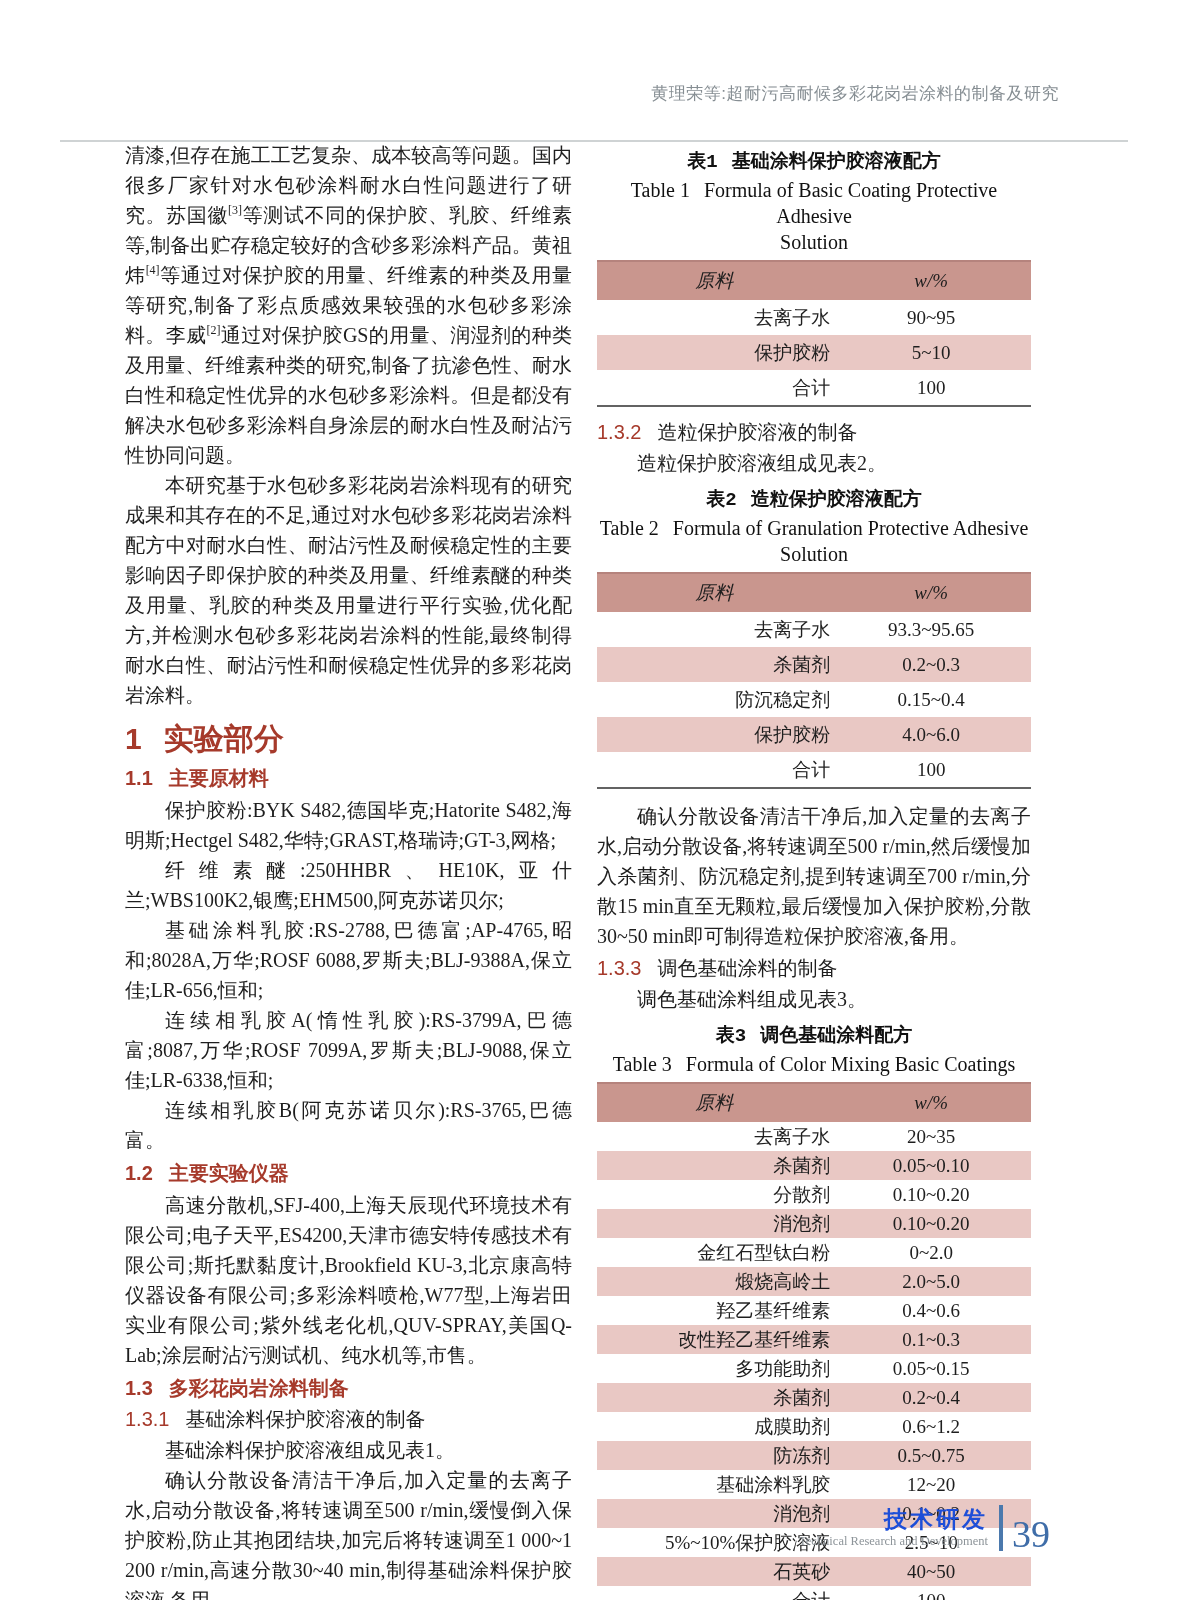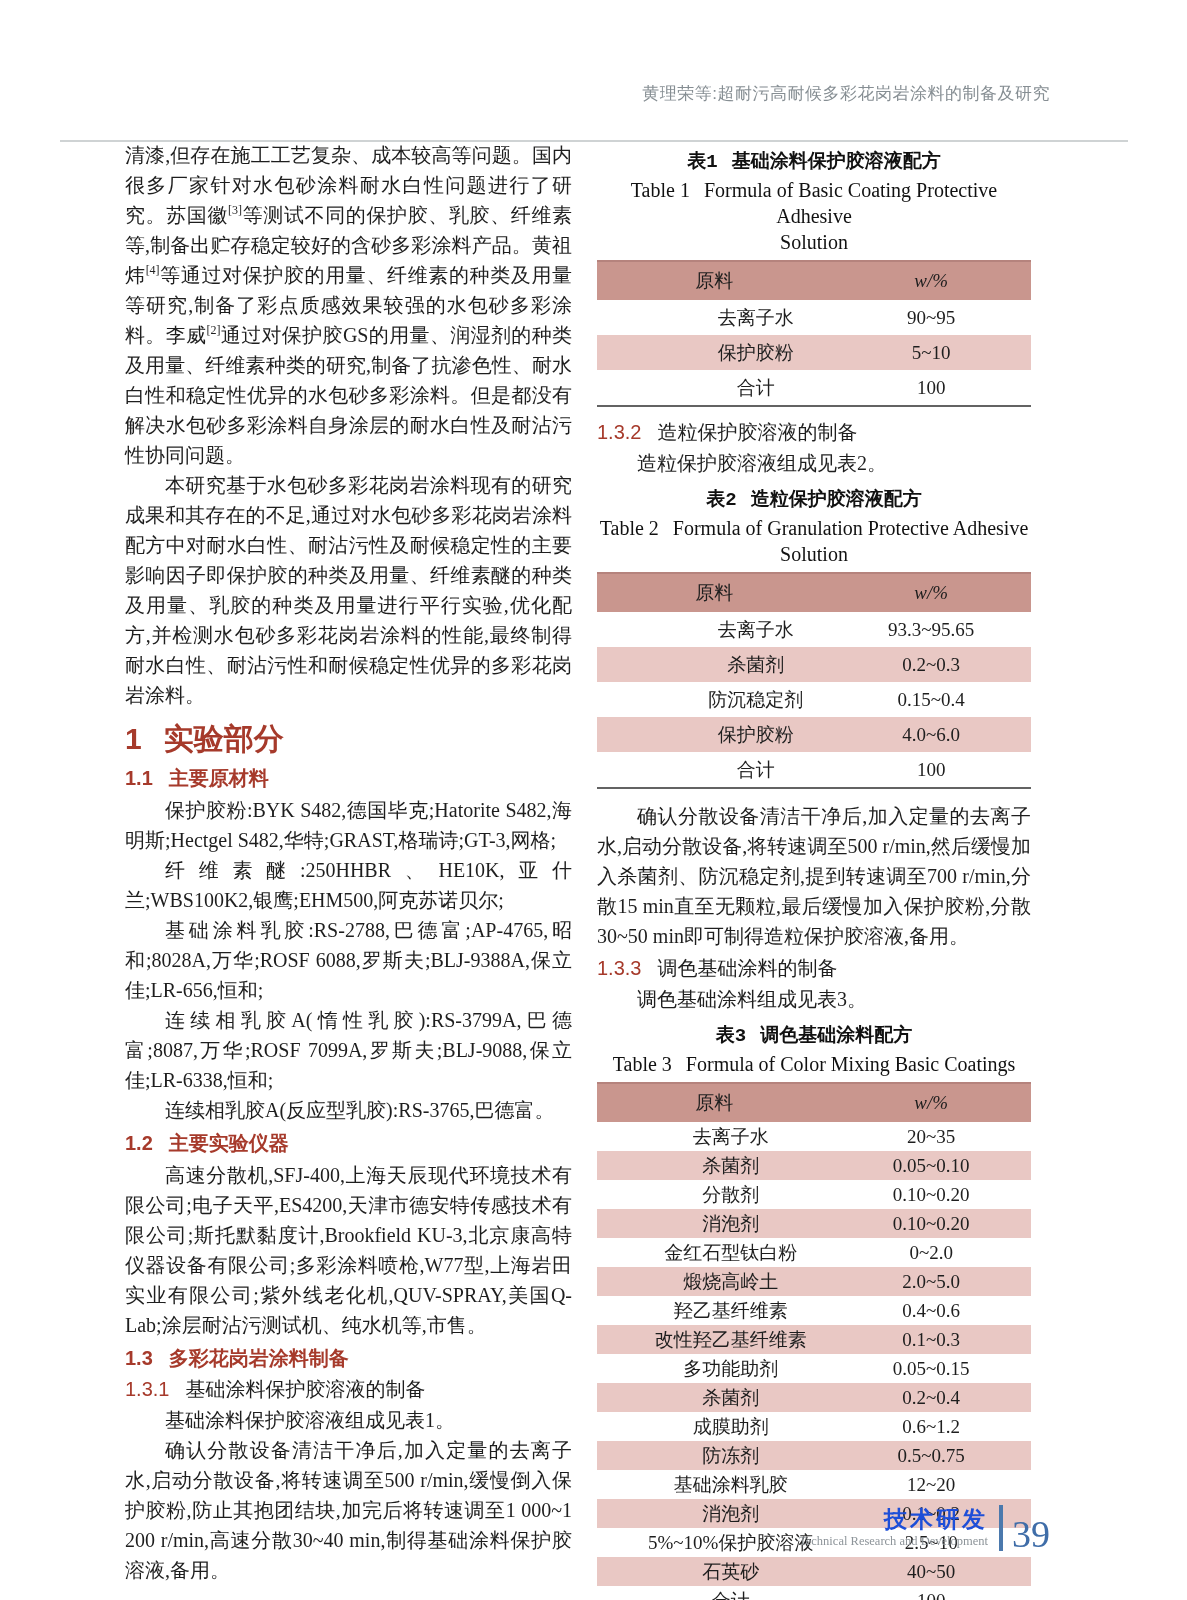--- a/index.html
+++ b/index.html
@@ -4,21 +4,21 @@
 <style>
   html,body { margin:0; padding:0; background:#ffffff; }
   #page {
     position:relative; width:1187px; height:1600px; margin:0 auto;
     background:#ffffff; overflow:hidden;
     font-family:"Liberation Serif","DejaVu Serif",serif; color:#1e1e1e;
   }
 
   
   .running-head {
-    position:absolute; top:82px; right:137px;
+    position:absolute; top:82px; right:128px;
     font-family:"Liberation Sans","DejaVu Sans",sans-serif;
     font-size:17px; color:#868e93; letter-spacing:0.5px;
   }
   .head-rule {
     position:absolute; top:140px; left:60px; width:1068px; height:2px;
     background:#cfd3d4;
   }
 
   
   .col { position:absolute; top:140px; }
@@ -55,27 +55,27 @@
   .tt-zh .gap, .tt-en .gap { display:inline-block; width:14px; }
   .tt-en {
     text-align:center; font-weight:normal; font-size:20px; line-height:26px; color:#111;
   }
   table.data-table {
     width:100%; border-collapse:collapse; margin-top:5px;
     border-bottom:2px solid #636363;
   }
   .data-table th {
     background:#c9968e; font-weight:normal; font-size:19px; height:36px;
-    border-top:2px solid #b5837d; text-align:center;
+    border-top:2px solid #b5837d; text-align:center;font-style:italic;
   }
   .data-table th.h-val { font-style:italic; }
   .data-table td { font-size:19px; height:33px; }
   .data-table.t3 td { height:27px; }
   .data-table tbody tr:nth-child(even) { background:#e9c8c4; }
-  .data-table td.c-name { text-align:center; padding-left:84px; }
+  .data-table td.c-name { text-align:right; padding-left:84px; }
   .data-table.t3 td.c-name { padding-left:34px; }
   .data-table td.c-val { text-align:center; }
   .data-table th.h-name, .data-table td.c-name { width:54%; }
   .data-table th.h-val,  .data-table td.c-val  { width:46%; }
 
   
   .footer { position:absolute; top:1505px; right:137px; display:flex; align-items:center; }
   .footer-text { text-align:right; }
   .footer-zh {
     font-family:"Liberation Sans","DejaVu Sans",sans-serif; font-weight:bold;
@@ -100,21 +100,21 @@
 
     <div class="h1"><span class="num">1</span><span>实验部分</span></div>
 
     <div class="h2"><span class="num">1.1</span><span>主要原材料</span></div>
 
     <div>
         <p class="para indent">保护胶粉:BYK S482,德国毕克;Hatorite S482,海明斯;Hectgel S482,华特;GRAST,格瑞诗;GT-3,网格;</p>
         <p class="para indent">纤维素醚:250HHBR、HE10K,亚什兰;WBS100K2,银鹰;EHM500,阿克苏诺贝尔;</p>
         <p class="para indent">基础涂料乳胶:RS-2788,巴德富;AP-4765,昭和;8028A,万华;ROSF 6088,罗斯夫;BLJ-9388A,保立佳;LR-656,恒和;</p>
         <p class="para indent">连续相乳胶A(惰性乳胶):RS-3799A,巴德富;8087,万华;ROSF 7099A,罗斯夫;BLJ-9088,保立佳;LR-6338,恒和;</p>
-        <p class="para indent">连续相乳胶A(反应型乳胶):RS-3765,巴德富。</p>
+        <p class="para indent">连续相乳胶B(阿克苏诺贝尔):RS-3765,巴德富。</p>
       </div>
 
     <div class="h2"><span class="num">1.2</span><span>主要实验仪器</span></div>
 
     <p class="para indent">高速分散机,SFJ-400,上海天辰现代环境技术有限公司;电子天平,ES4200,天津市德安特传感技术有限公司;斯托默黏度计,Brookfield KU-3,北京康高特仪器设备有限公司;多彩涂料喷枪,W77型,上海岩田实业有限公司;紫外线老化机,QUV-SPRAY,美国Q-Lab;涂层耐沾污测试机、纯水机等,市售。</p>
 
     <div class="h2"><span class="num">1.3</span><span>多彩花岗岩涂料制备</span></div>
 
     <div class="h3"><span class="num">1.3.1</span><span class="title">基础涂料保护胶溶液的制备</span></div>
 

